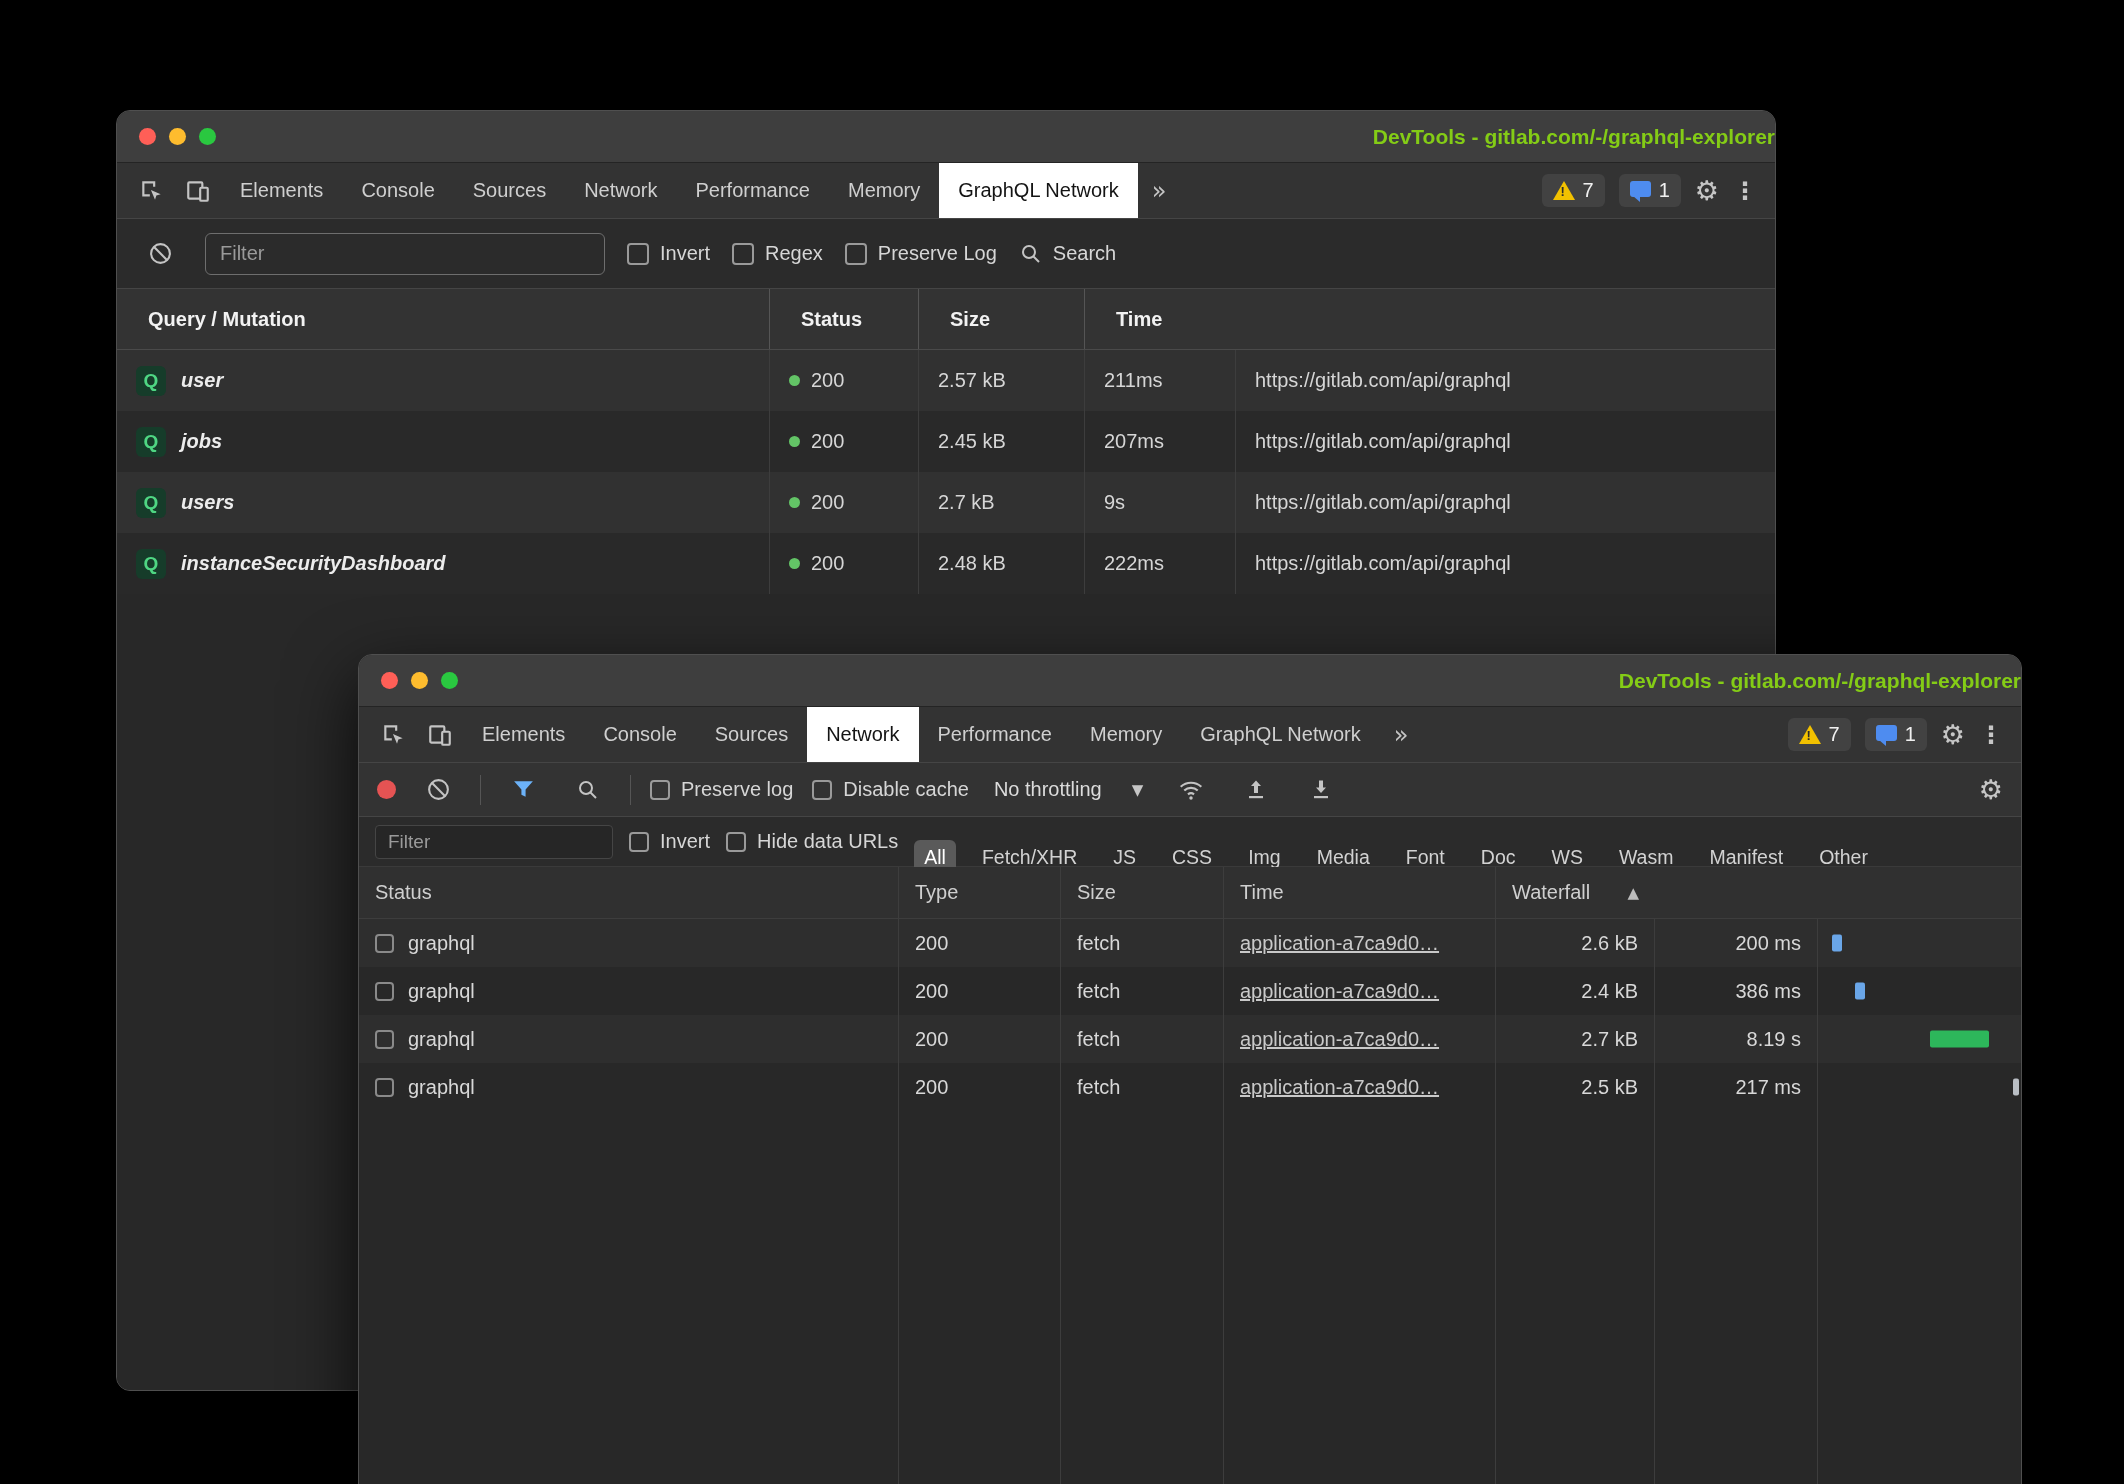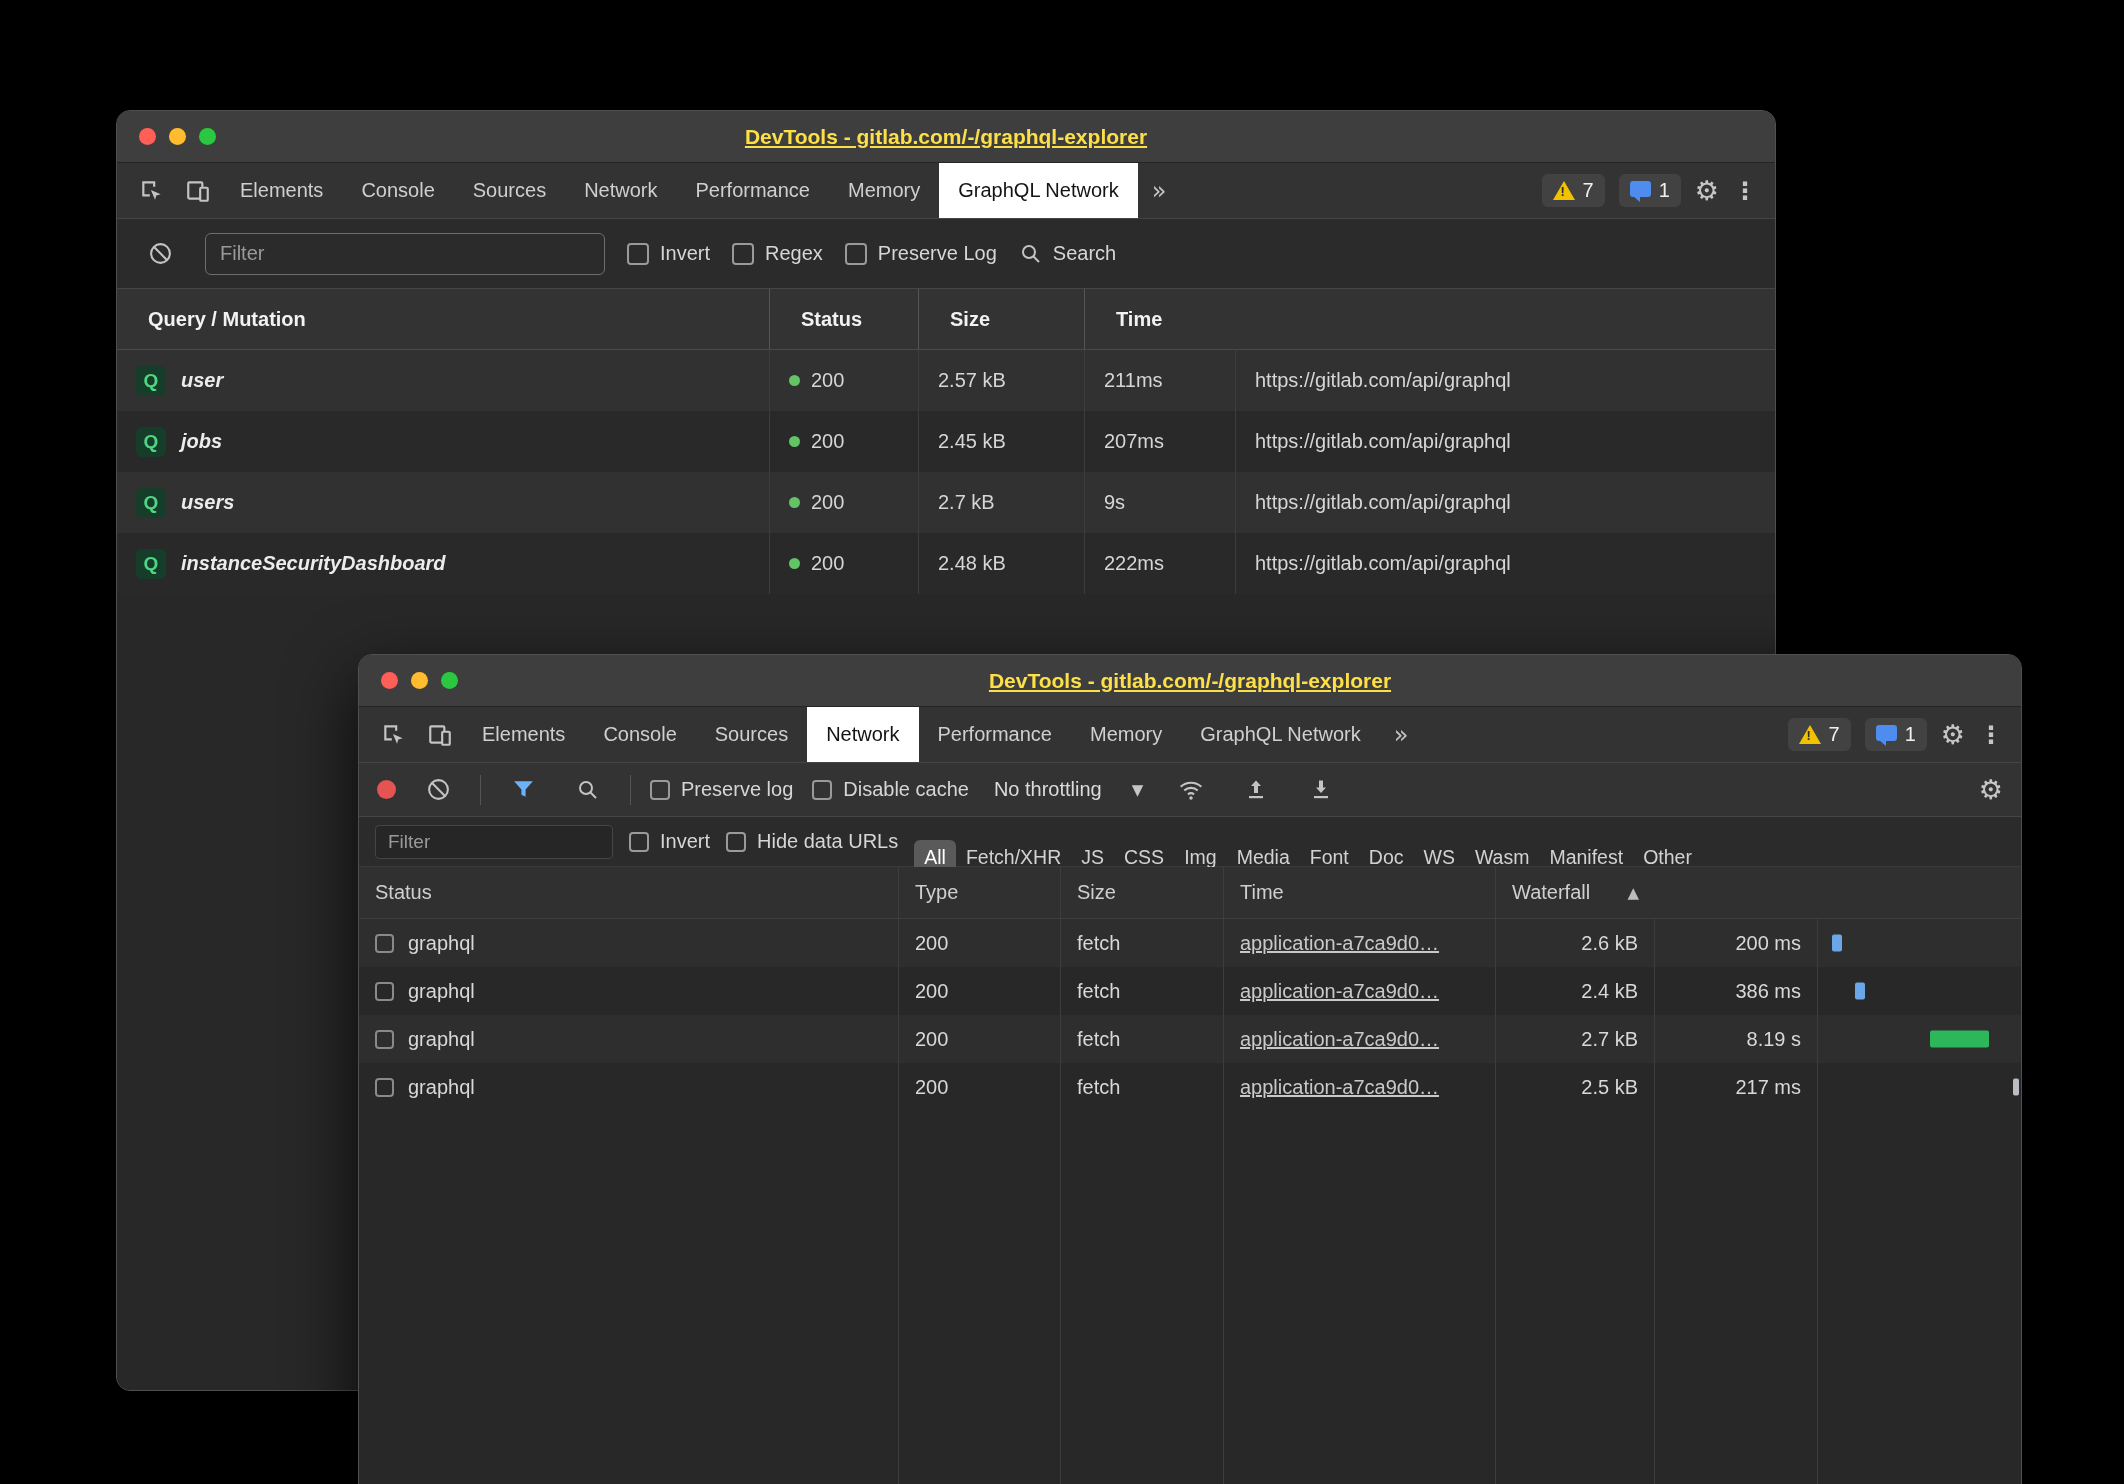--- a/index.html
+++ b/index.html
@@ -10,21 +10,21 @@
     box-shadow:0 24px 70px rgba(0,0,0,.8); display:flex; flex-direction:column; }
   #win-back { left:116px; top:110px; width:1660px; height:1281px; }
   #win-front { left:358px; top:654px; width:1664px; height:880px; }
 
   
   .titlebar { height:52px; min-height:52px; background:#3e3e3e; display:flex; align-items:center;
     position:relative; border-bottom:1px solid #242424; }
   .traffic { position:absolute; left:22px; display:flex; gap:13px; }
   .light { width:17px; height:17px; border-radius:50%; }
   .light.red{ background:#ff5f57; } .light.yellow{ background:#febc2e; } .light.green{ background:#2ac840; }
-  .title { flex:1; text-align:center; font-weight:bold; font-size:21px; color:#fde047;text-decoration:underline; }
+  .title { flex:1; text-align:right; font-weight:bold; font-size:21px; color:#84cc16; }
 
   
   .tabbar { height:56px; min-height:56px; background:#333; display:flex; align-items:stretch;
     border-bottom:1px solid #454545; padding-left:12px; }
   .tool-icon { width:46px; display:flex; align-items:center; justify-content:center; color:#c4c4c4; }
   .tab { display:flex; align-items:center; padding:0 19px; color:#cfcfcf; white-space:nowrap; cursor:default; }
   .tab.active { background:#fff; color:#141414; }
   .more-chevron { display:flex; align-items:center; padding:0 14px; color:#c4c4c4;
     font-family:"DejaVu Sans",sans-serif; font-size:24px; }
   .tabbar-right { margin-left:auto; display:flex; align-items:center; gap:14px; padding-right:18px; }
@@ -73,21 +73,21 @@
   .throttle { display:flex; align-items:center; gap:30px; padding:0 6px; color:#dcdcdc; }
   .ncb { width:20px; height:20px; border:2px solid #9a9a9a; border-radius:4px; }
   .right-gear { margin-left:auto; }
 
   
   .filterbar { height:50px; min-height:50px; display:flex; align-items:center; gap:16px; padding:0 16px;
     background:#2b2b2b; border-bottom:1px solid #3a3a3a; }
   .n-filter-input { width:238px; height:34px; background:#262626; border:1px solid #454545; border-radius:4px;
     color:#ddd; padding:0 12px; font-size:19px; outline:none; font-family:"Liberation Sans","DejaVu Sans",sans-serif; }
   .n-filter-input::placeholder { color:#9a9a9a; }
-  .pills { display:flex; align-items:flex-start; gap:0;margin-top:31px; }
+  .pills { display:flex; align-items:flex-start; gap:16px;margin-top:31px; }
   .pill { padding:6px 10px; border-radius:6px; color:#d2d2d2; font-size:19.5px; white-space:nowrap; cursor:default; }
   .pill.active { background:#5a5a5a; color:#fff; }
   .blockedbar { height:48px; min-height:48px; display:flex; align-items:center; gap:30px; padding:0 18px;
     background:#2b2b2b; border-bottom:1px solid #3a3a3a; }
 
   
   .ngrid { display:grid; grid-template-columns:540px 162px 163px 272px 159px 163px 1fr; }
   .nhead { height:52px; min-height:52px; background:#303030; color:#cfcfcf; border-bottom:1px solid #3d3d3d; }
   .nhead > div { display:flex; align-items:center; padding:0 16px; border-right:1px solid #3d3d3d; }
   .nhead > div:last-child { border-right:none; justify-content:space-between; }

